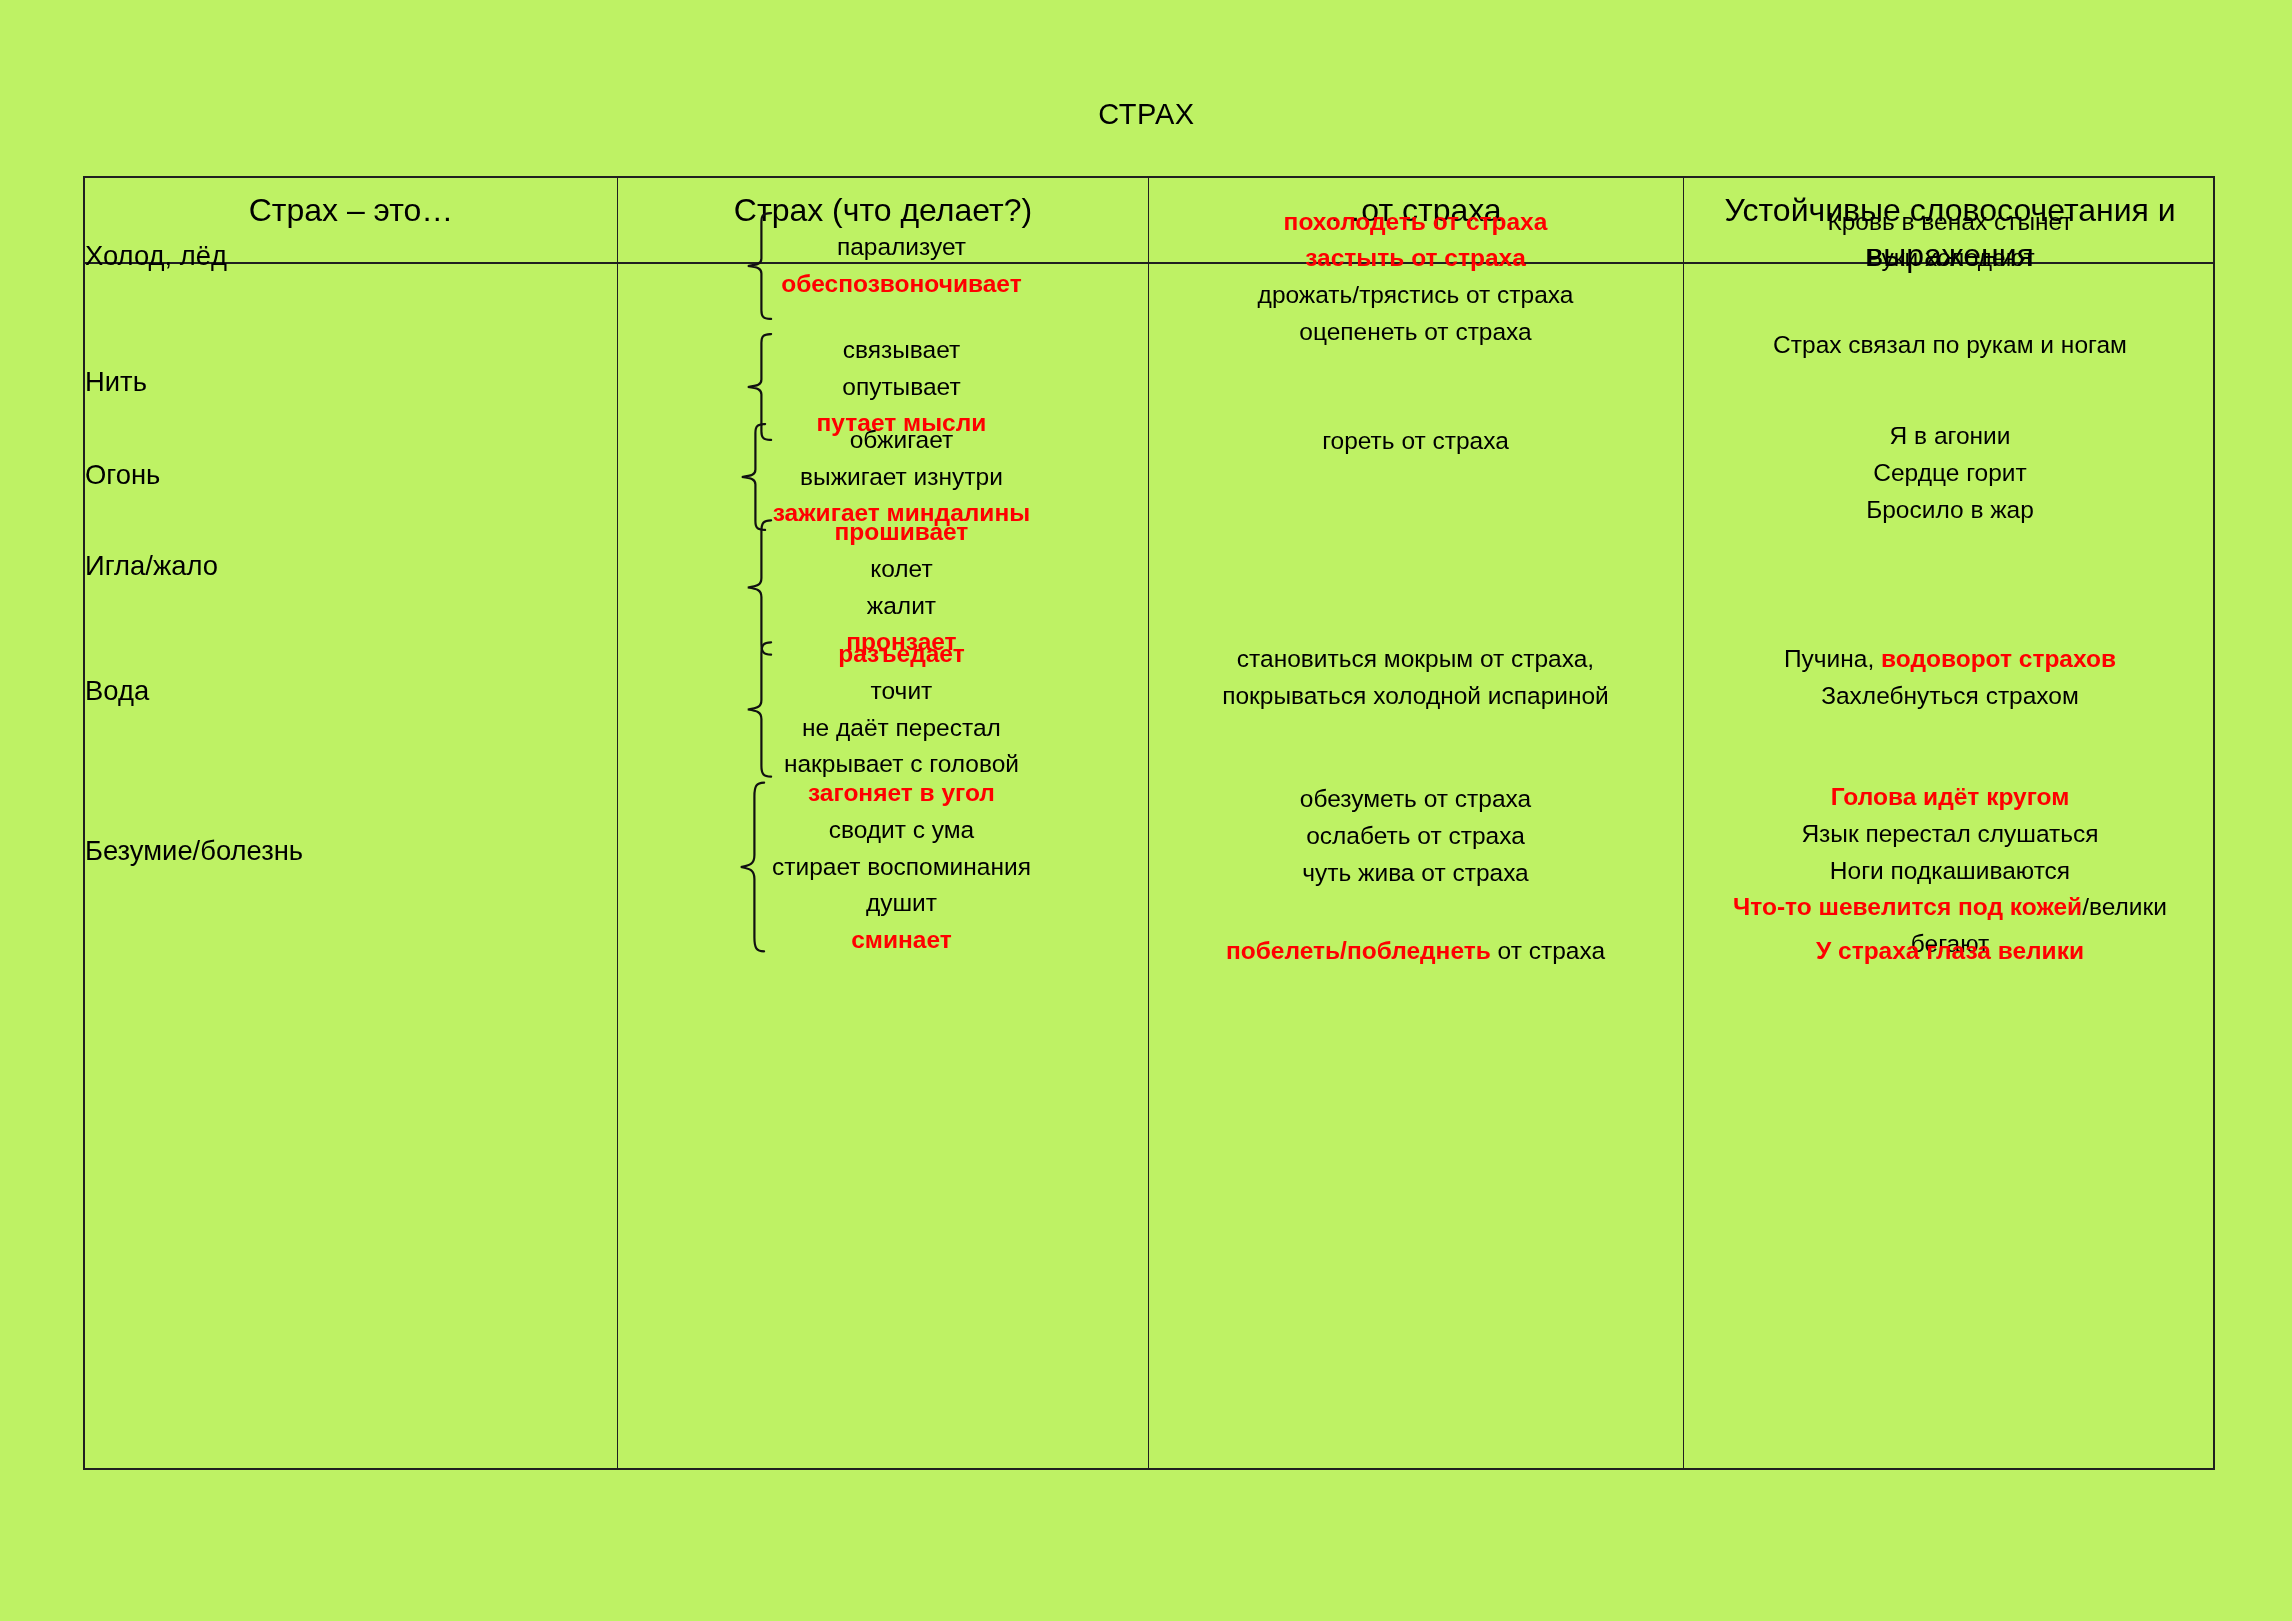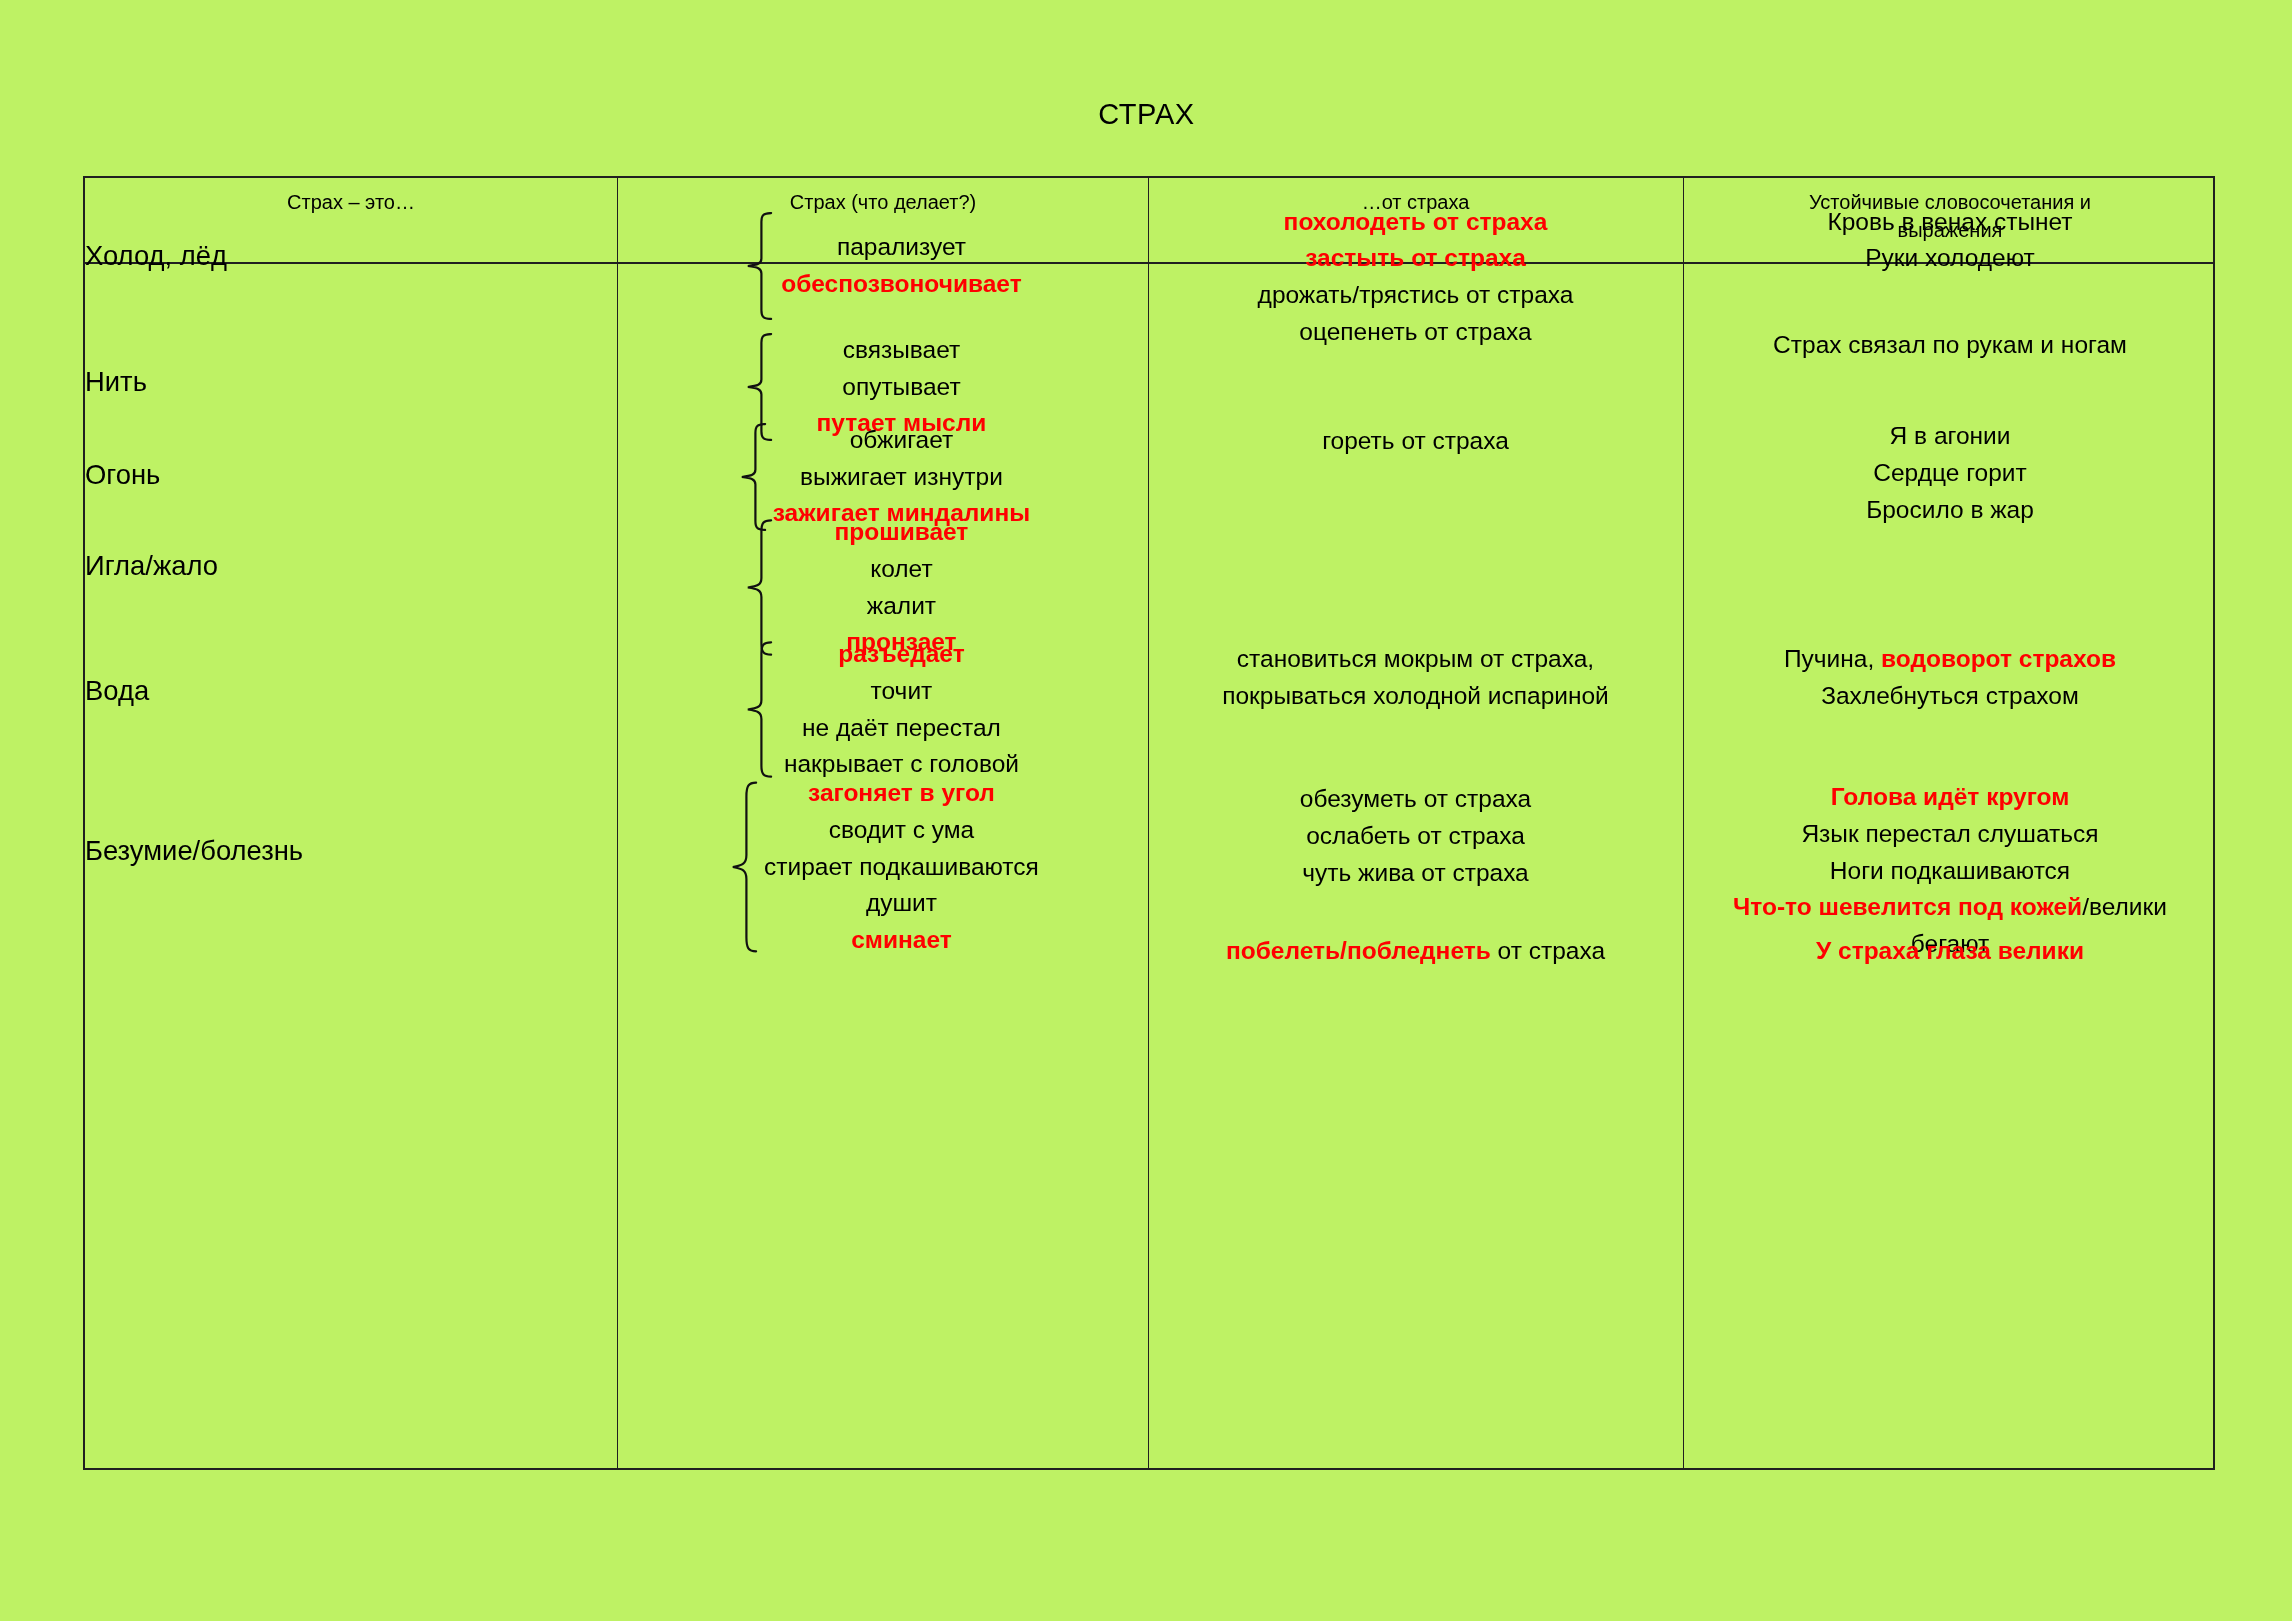--- a/index.html
+++ b/index.html
@@ -65,21 +65,21 @@
   
   .hdr {
     position: absolute;
     top: 0;
     height: 84px;
     display: flex;
     align-items: flex-start;
     justify-content: center;
     padding-top: 9.8px;
     box-sizing: border-box;
-    font-size: 20px;
+    font-size: 32px;
     line-height: 1.42;
     text-align: center;
     color: #000;
   }
   .hdr span { display: block; }
   .hdr.h1 { left: 0px;    width: 532px; }
   .hdr.h2 { left: 533px;  width: 530px; }
   .hdr.h3 { left: 1064px; width: 533px; }
   .hdr.h4 { left: 1599px; width: 532px; padding-left: 21.6px; padding-right: 21.6px; }
 
@@ -276,21 +276,21 @@
         <div class="concept" style="top: 655px;"><span>Безумие/болезнь</span></div>
         <div class="vgroup" style="top: 603px; height: 172px;">
           <div class="brace">
             <svg viewBox="0 0 34 100" preserveAspectRatio="none">
               <path d="M30 1 C22 1 20 3 20 9 L20 43 C20 48 16 49 6 50 C16 51 20 52 20 57 L20 91 C20 97 22 99 30 99" fill="none" stroke="#111" stroke-width="2.2" vector-effect="non-scaling-stroke" stroke-linecap="round"></path>
             </svg>
           </div>
           <div class="verbs">
             <div><span class="red">загоняет в угол</span></div>
             <div><span class="blk">сводит с ума</span></div>
-            <div><span class="blk">стирает подкашиваются</span></div>
+            <div><span class="blk">стирает воспоминания</span></div>
             <div><span class="blk">душит</span></div>
             <div><span class="red">сминает</span></div>
           </div>
         </div>
         <div class="phrases c3" style="top: 603px;">
           <div><span class="blk">обезуметь от страха</span></div>
           <div><span class="blk">ослабеть от страха</span></div>
           <div><span class="blk">чуть жива от страха</span></div>
         </div>
         <div class="phrases c4" style="top: 601px;">

